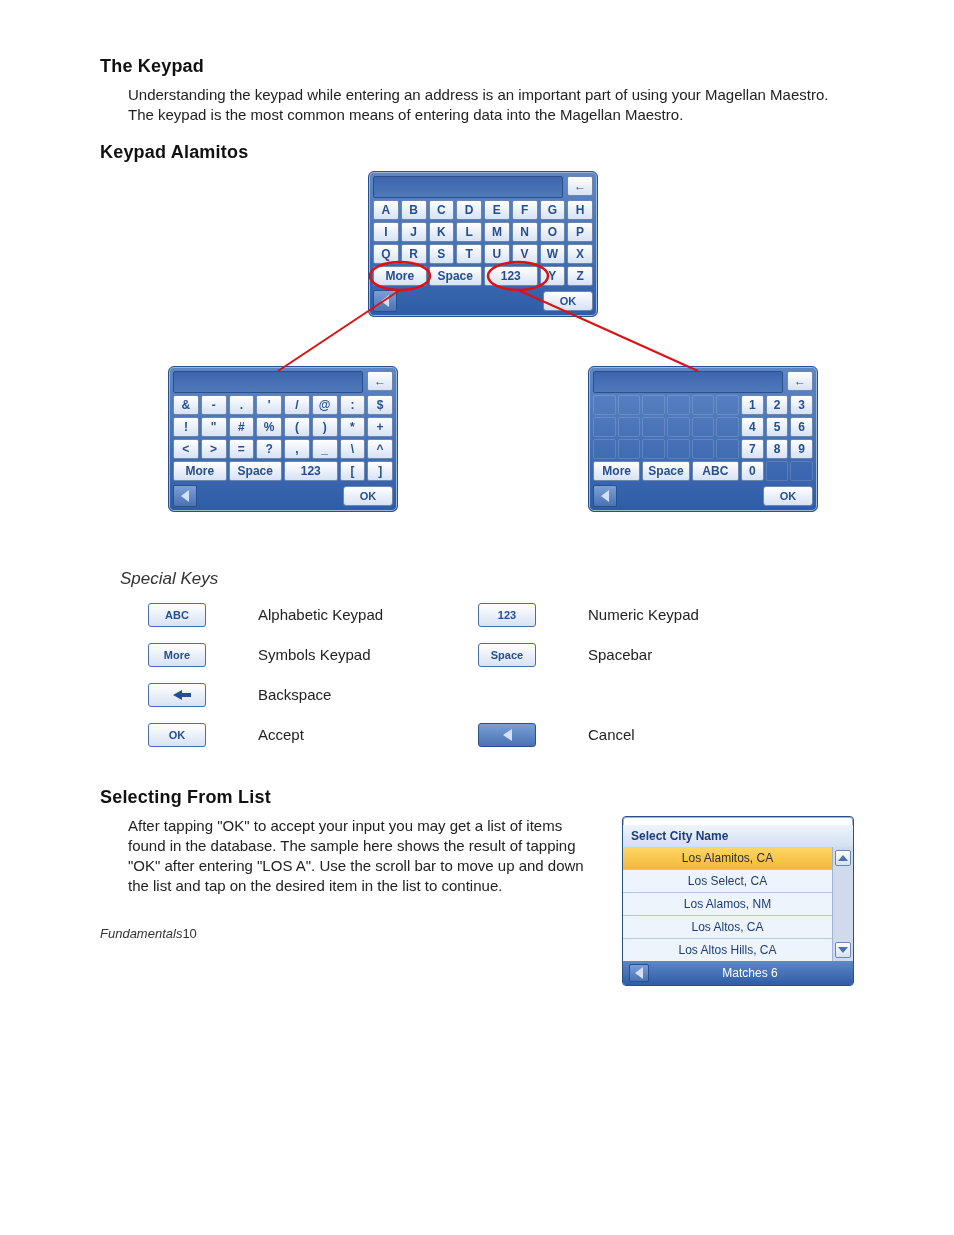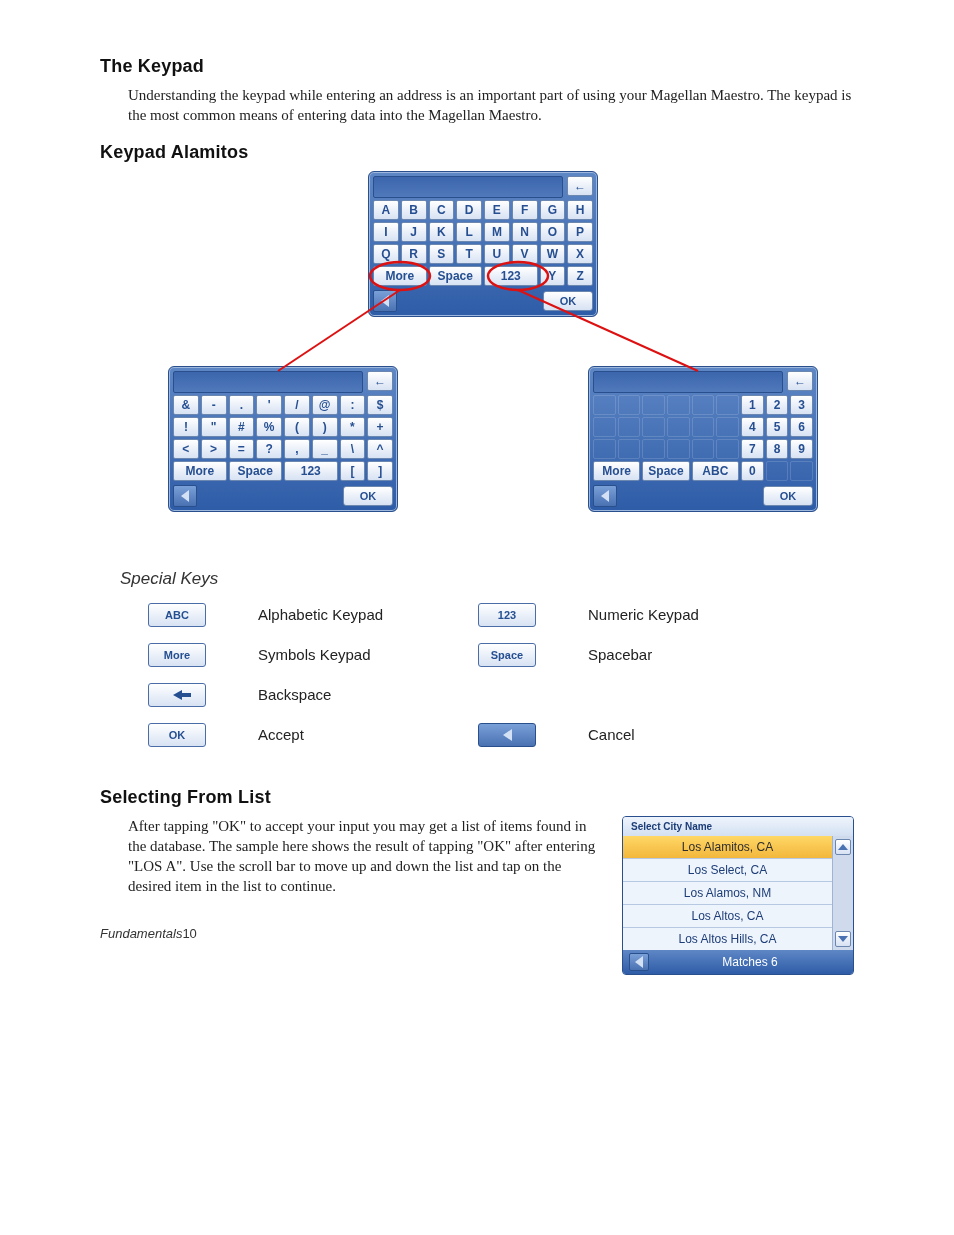--- a/index.html
+++ b/index.html
@@ -23,21 +23,20 @@
     font-size: 18px;
     margin: 0 0 8px 0;
     color: #111;
     letter-spacing: 0.2px;
   }
   p.body {
     font-size: 15px;
     line-height: 1.35;
     margin: 0 0 16px 28px;
     color: #222;
-    font-family: Liberation Serif, serif;
   }
   h4.sub {
     font-style: italic;
     font-weight: 400;
     font-size: 17px;
     color: #333;
     margin: 28px 0 14px 20px;
   }
 
   
@@ -222,21 +221,22 @@
     border-radius: 4px;
     overflow: hidden;
     font-size: 12px;
     box-shadow: 0 0 0 1px #9eb7dd inset;
   }
   .city-header {
     background: linear-gradient(#eef4fc, #d3e0f2);
     color: #1d3d78;
     font-weight: 700;
     padding: 4px 8px;
-    font-size: 10px;
+    font-size: 12px;
+    margin-top: 8px;
   }
   .city-body { display: flex; }
   .city-list { flex: 1; }
   .city-item {
     padding: 4px 0;
     text-align: center;
     border-top: 1px solid #b7c8e3;
     color: #1d3d78;
     background: #eef4fc;
   }

